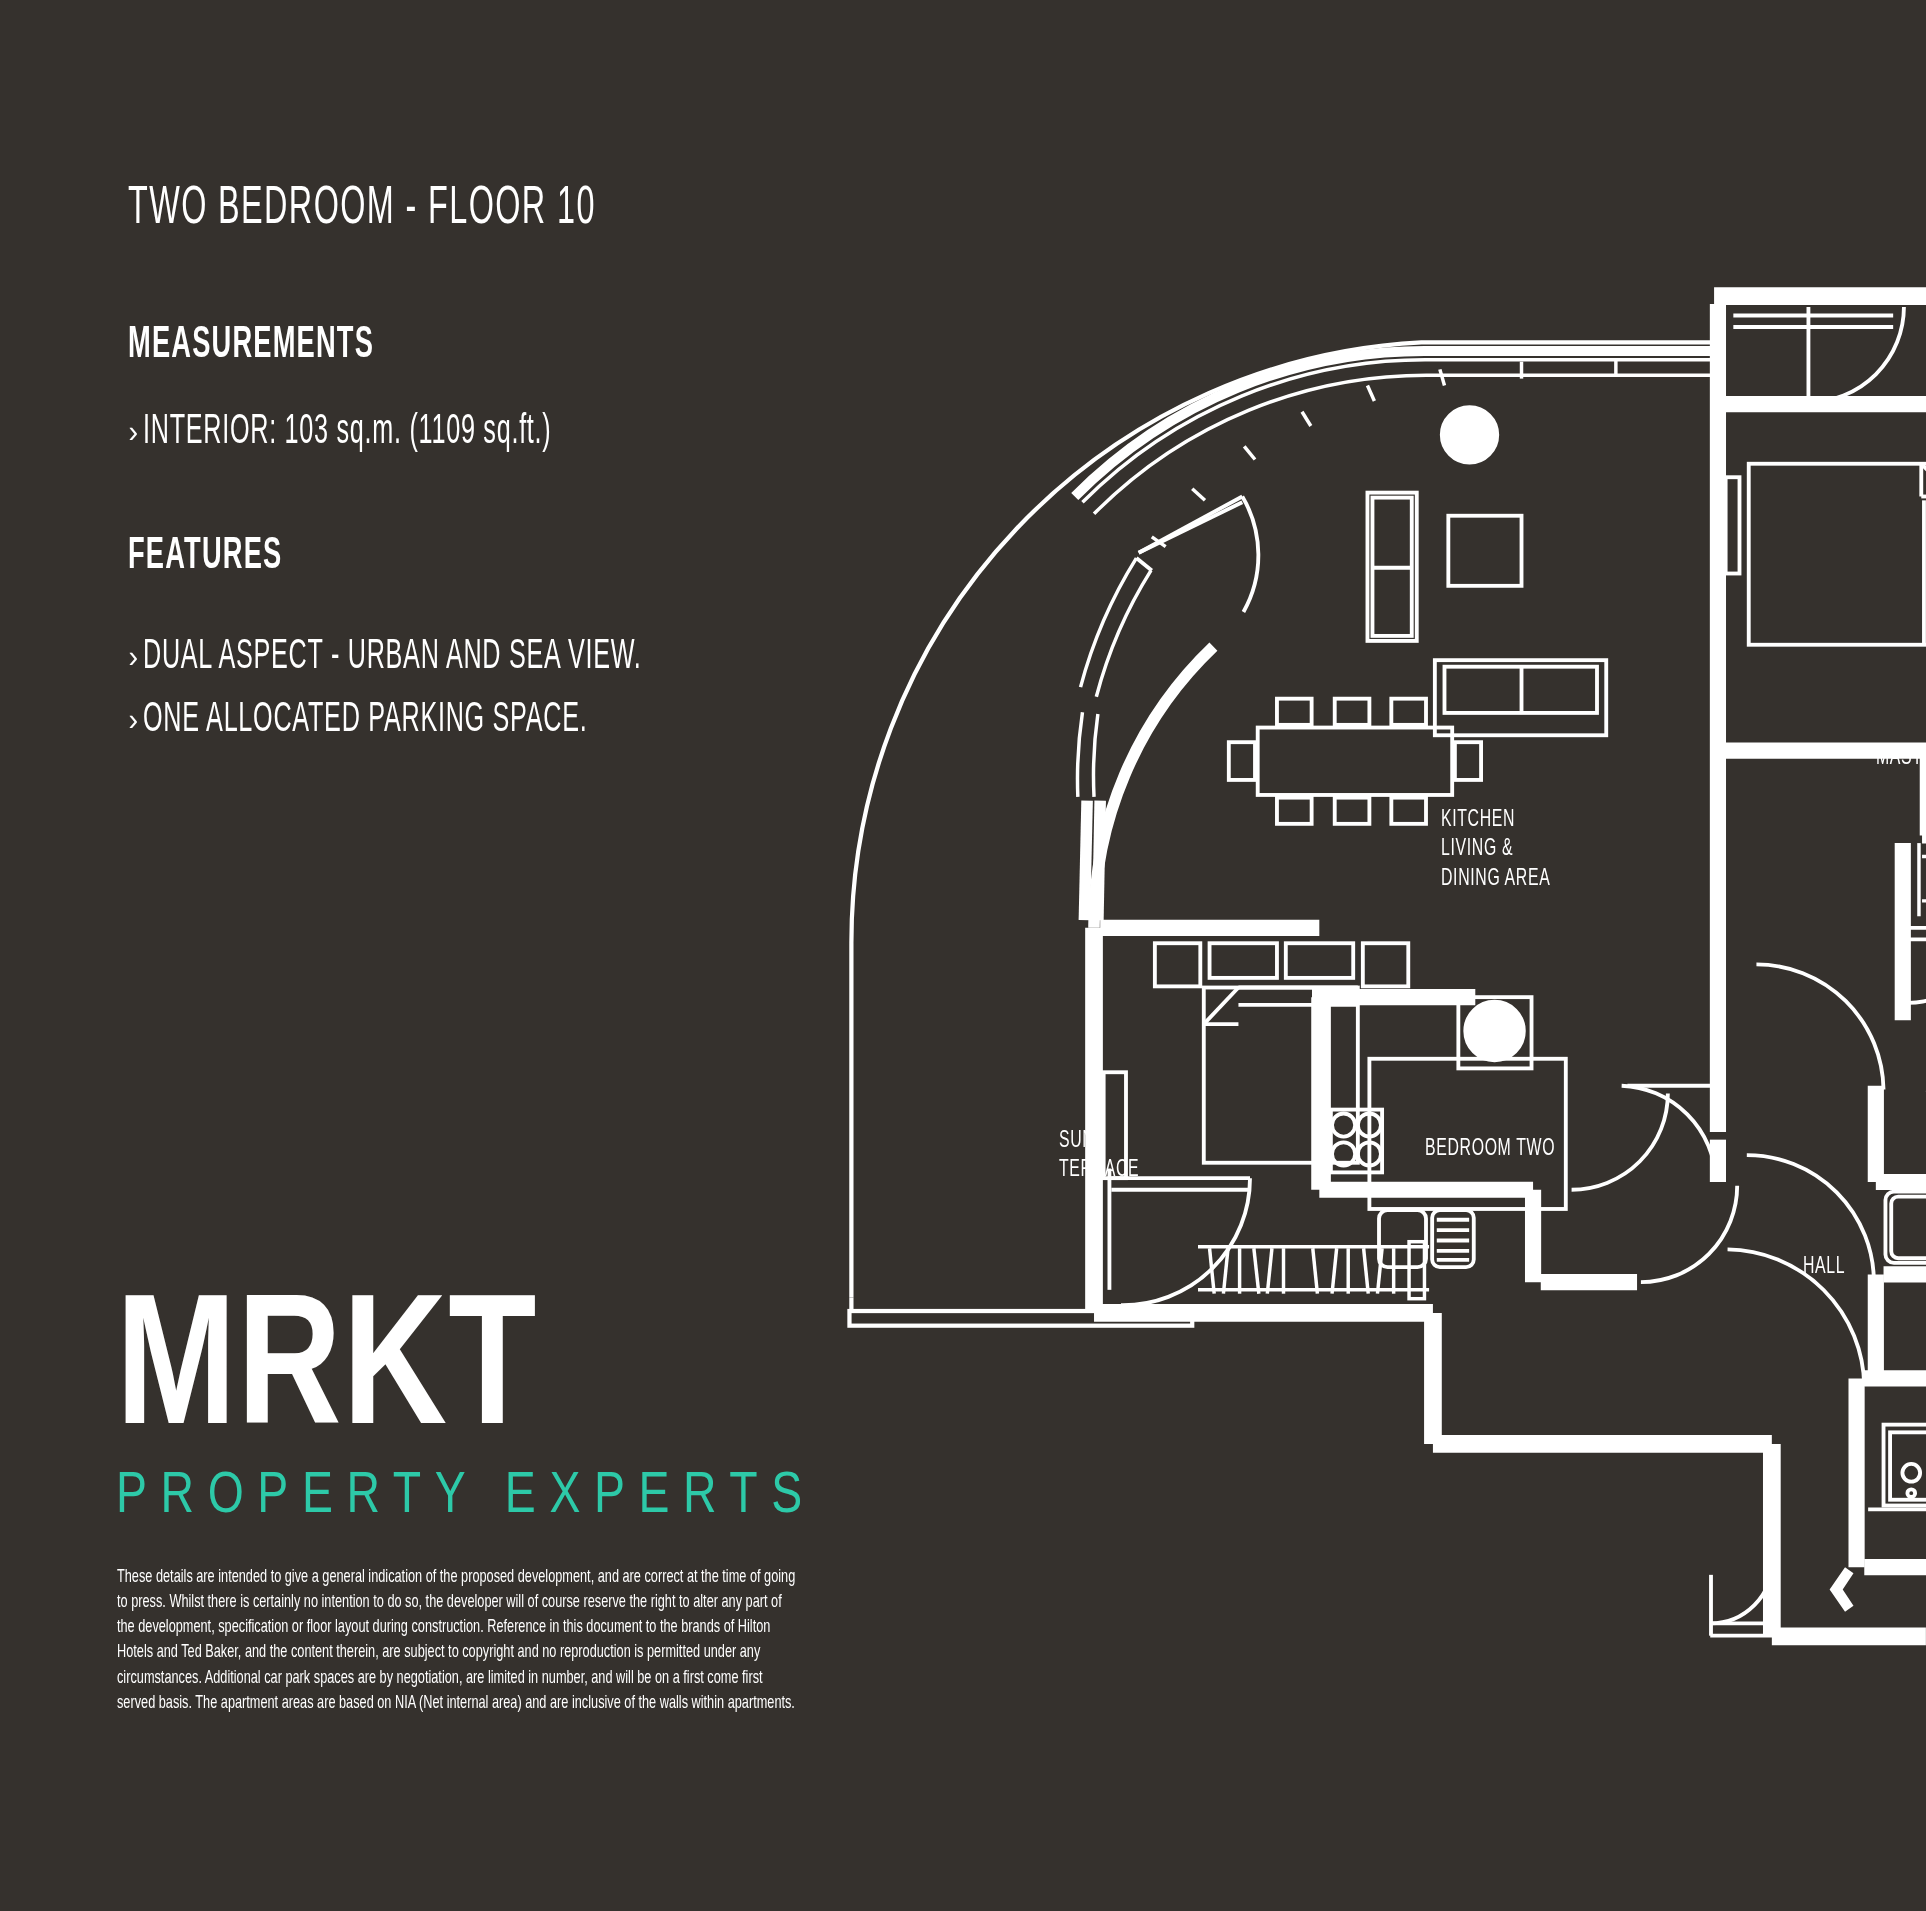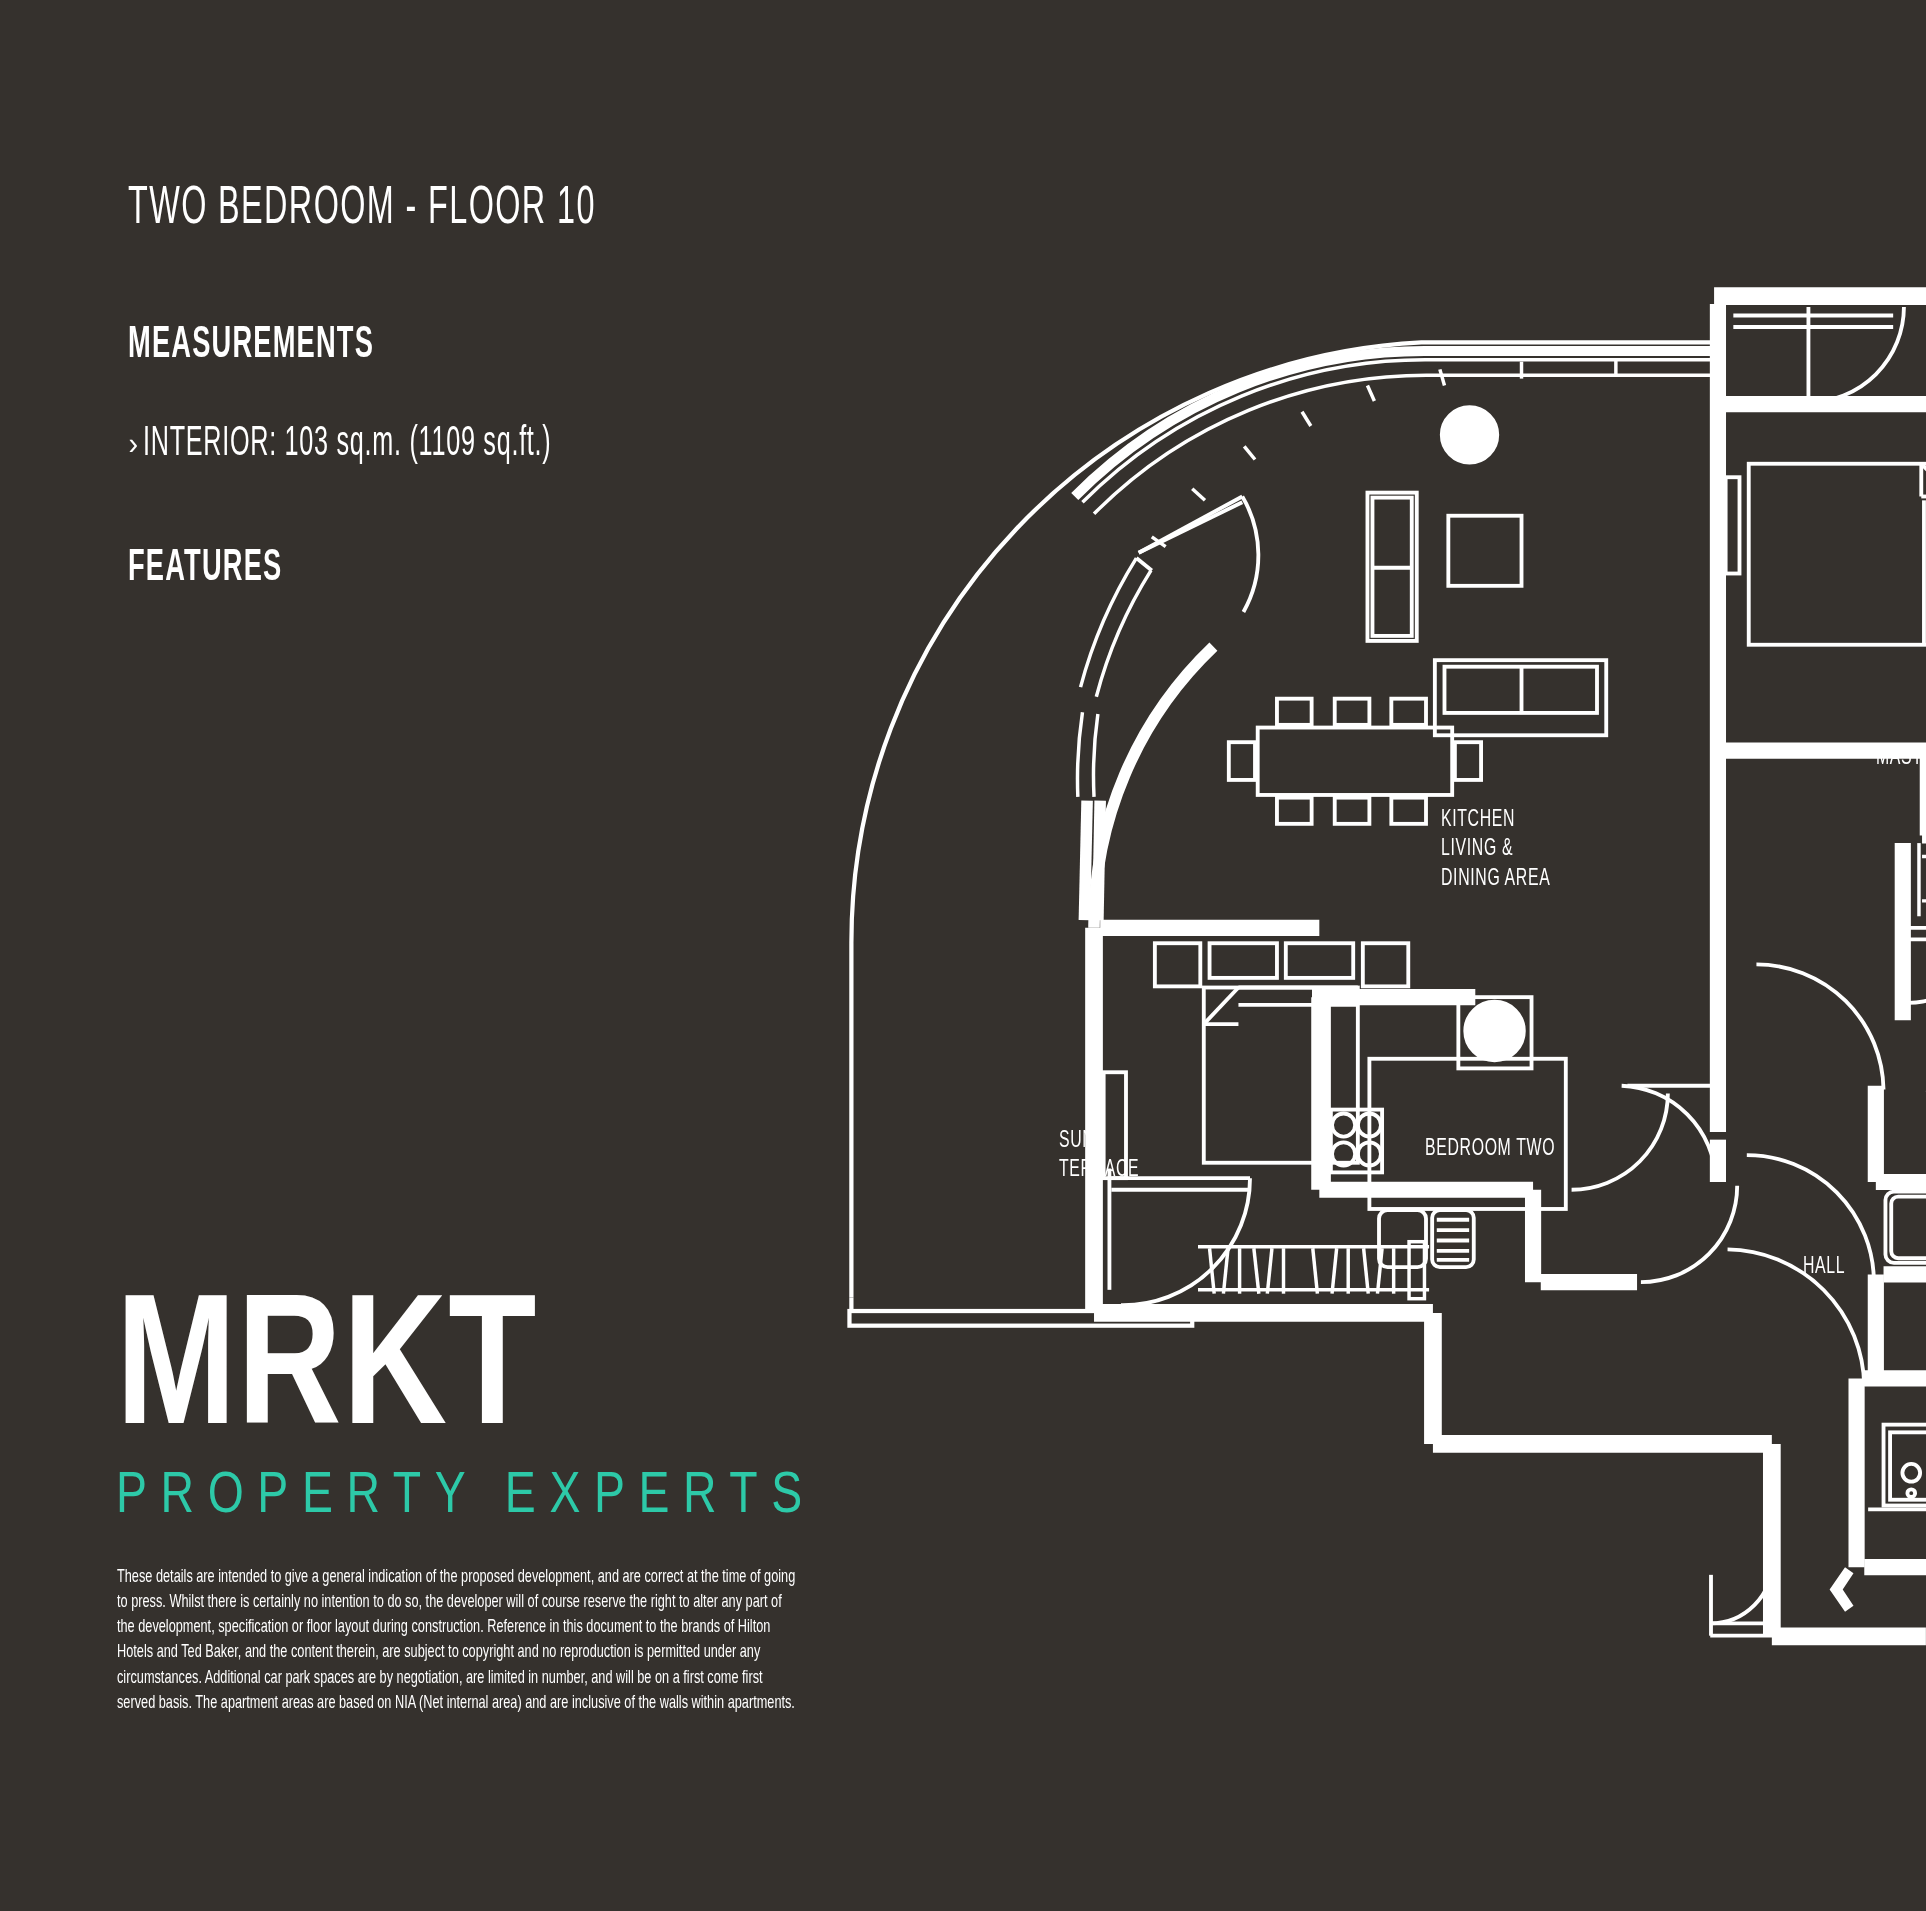--- a/index.html
+++ b/index.html
@@ -54,21 +54,21 @@
     transform:scaleX(0.9);
     font-size:32px;
     vertical-align:0.8px;
     margin-right:3.1px;
   }
   .bullet .txt{
     display:inline-block;
     transform:scaleX(0.60);
     transform-origin:left center;
   }
-  #measure-list{margin-top:56px;}
+  #measure-list{margin-top:44px;}
   #feature-head{margin-top:81px;}
   #feature-list{margin-top:58px;}
 
   
   .logo-wrap{
     position:absolute;
     left:116px;top:1284px;
     color:#fff;
   }
   .logo-mark{
@@ -136,20 +136,28 @@
     <div class="sec-head">MEASUREMENTS</div>
 
     <div class="bullets" id="measure-list">
       <div class="bullet">
         <span class="chev">›</span><span class="txt">INTERIOR: 103 sq.m. (1109 sq.ft.)</span>
       </div>
     </div>
 
     <div class="sec-head" id="feature-head">FEATURES</div>
 
+    <div class="bullets" id="feature-list">
+      <div class="bullet">
+        <span class="chev">›</span><span class="txt">DUAL ASPECT - URBAN AND SEA VIEW.</span>
+      </div>
+      <div class="bullet">
+        <span class="chev">›</span><span class="txt">ONE ALLOCATED PARKING SPACE.</span>
+      </div>
+    </div>
   </div>
 
   <div class="logo-wrap">
     <div class="logo-mark">MRKT</div>
     <div class="logo-sub">PROPERTY EXPERTS</div>
   </div>
 
   <div class="disclaimer">These details are intended to give a general indication of the proposed development, and are correct at the time of going to press. Whilst there is certainly  no intention to do so, the developer will of course reserve the right to alter any part of the development, specification or floor layout during construction.  Reference in this document to the brands of Hilton Hotels and Ted Baker, and the content therein, are subject to copyright and no reproduction is  permitted under any circumstances. Additional car park spaces are by negotiation, are limited in number, and will be on a first come first served basis. The apartment areas are based on NIA (Net internal area) and are inclusive of the walls within apartments.</div>
 
   <div class="plan">

